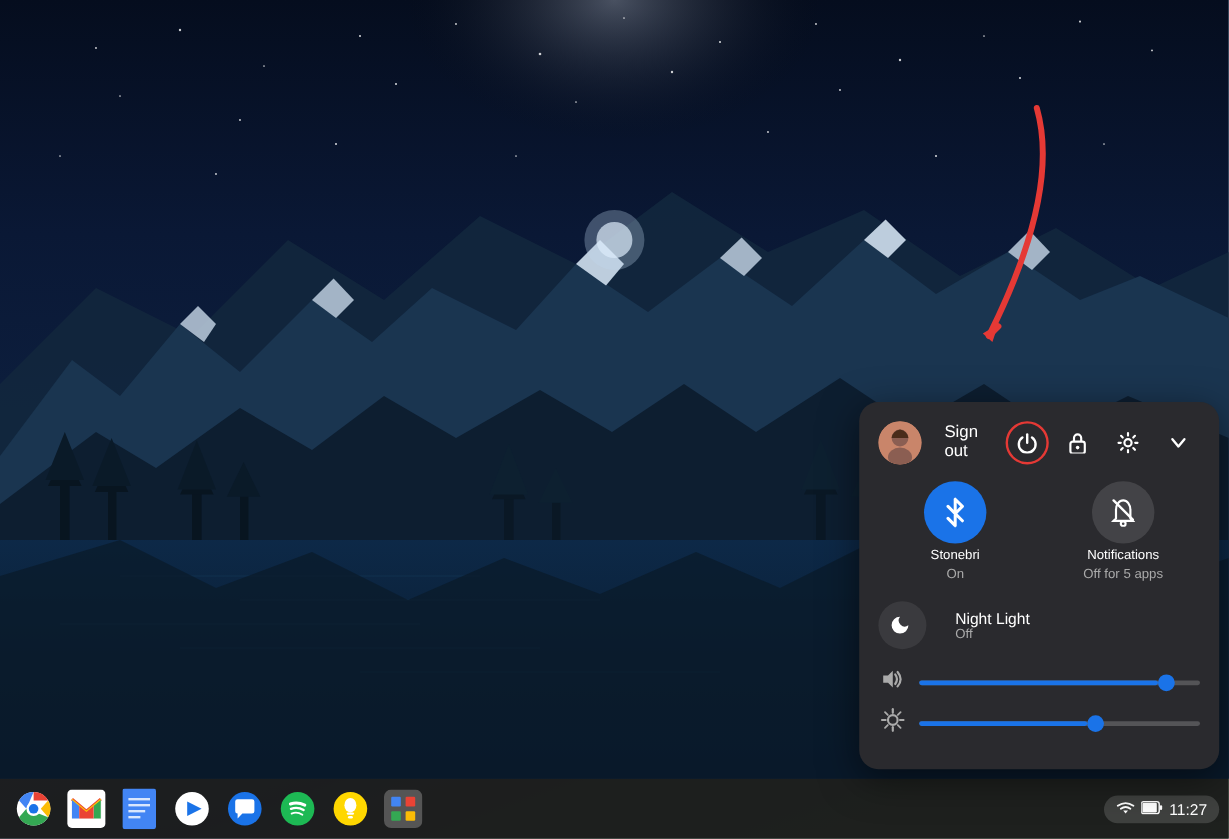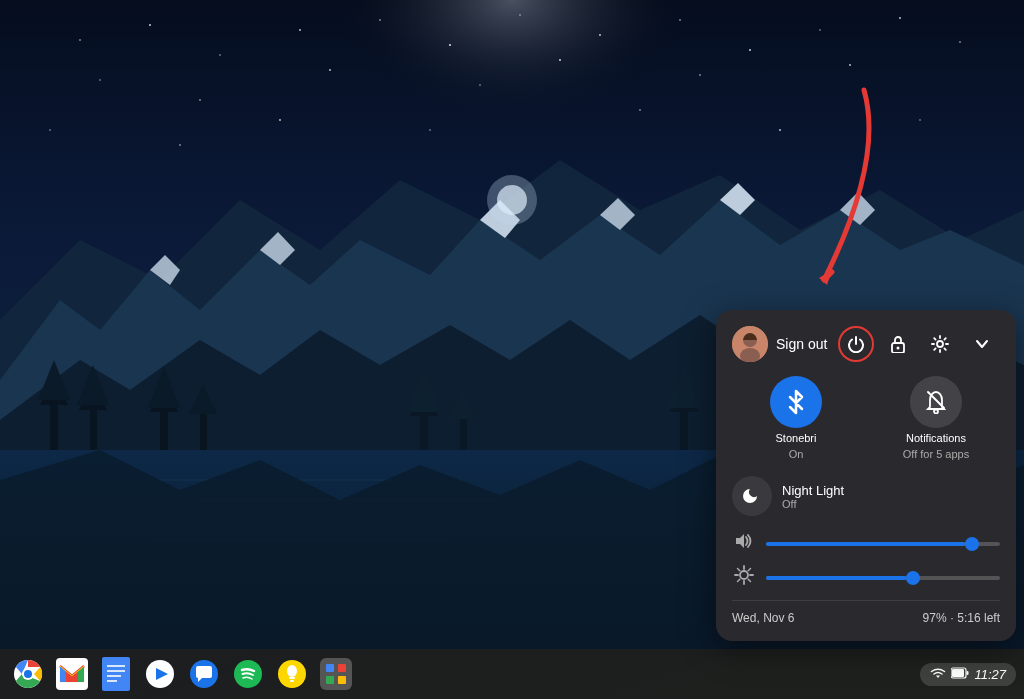--- a/index.html
+++ b/index.html
@@ -91,22 +91,22 @@
       background: #2a2a2e;
       border-radius: 16px;
       padding: 16px;
       z-index: 200;
       box-shadow: 0 8px 32px rgba(0,0,0,0.5);
     }
 
     
     #qs-header {
       display: flex;
-      align-items: center;
-      gap: 8px;
+      align-items: flex-start;
+      gap: 19px;
       margin-bottom: 14px;
     }
 
     #user-avatar {
       width: 36px;
       height: 36px;
       border-radius: 50%;
       overflow: hidden;
       flex-shrink: 0;
       background: #c9856a;
@@ -205,21 +205,21 @@
       display: flex;
       flex-direction: column;
       align-items: flex-start;
       margin-bottom: 14px;
       padding: 2px 0;
     }
 
     .qs-single-toggle {
       display: flex;
       align-items: center;
-      gap: 10px;
+      gap: 24px;
     }
 
     .qs-single-icon {
       width: 40px;
       height: 40px;
       border-radius: 50%;
       background: rgba(255,255,255,0.08);
       display: flex;
       align-items: center;
       justify-content: center;
@@ -511,21 +511,21 @@
           <path d="M1.5,4.5 Q8,0 14.5,4.5" fill="none" stroke="white" stroke-width="1.5" stroke-linecap="round"></path>
         </svg>
       </span>
       <span>
         <svg width="18" height="12" viewBox="0 0 18 12">
           <rect x="0" y="1" width="15" height="10" rx="2" fill="none" stroke="white" stroke-width="1.2"></rect>
           <rect x="15.5" y="4" width="2" height="4" rx="1" fill="white"></rect>
           <rect x="1" y="2" width="12" height="8" rx="1" fill="white"></rect>
         </svg>
       </span>
-      <span style="color:white;font-size:13px;font-weight:500;font-style:italic;">11:27</span>
+      <span style="color:white;font-size:13px;font-weight:500;">11:27</span>
     </div>
   </div>
 </div>
 
 <div id="quick-settings">
 
   <div id="qs-header">
     <div id="user-avatar">
 
       <svg width="36" height="36" viewBox="0 0 36 36">
@@ -631,24 +631,20 @@
         <line x1="16.5" y1="3.5" x2="14.2" y2="5.8" stroke="#aaa" stroke-width="1.5" stroke-linecap="round"></line>
         <line x1="5.8" y1="14.2" x2="3.5" y2="16.5" stroke="#aaa" stroke-width="1.5" stroke-linecap="round"></line>
       </svg>
     </span>
     <div class="slider-track">
       <div class="slider-fill" style="width:60%;"></div>
       <div class="slider-thumb" style="left:60%;"></div>
     </div>
   </div>
 
-  <div id="qs-footer">
-    <span id="qs-date">Wed, Nov 6</span>
-    <span id="qs-battery">97% · 5:16 left</span>
-  </div>
 </div>
 
 <div id="red-arrow">
   <svg width="220" height="250" viewBox="0 0 220 250">
 
     <defs>
       <marker id="arrowhead" markerWidth="10" markerHeight="7" refX="10" refY="3.5" orient="auto">
         <polygon points="0 0, 10 3.5, 0 7" fill="#e53935"></polygon>
       </marker>
     </defs>

